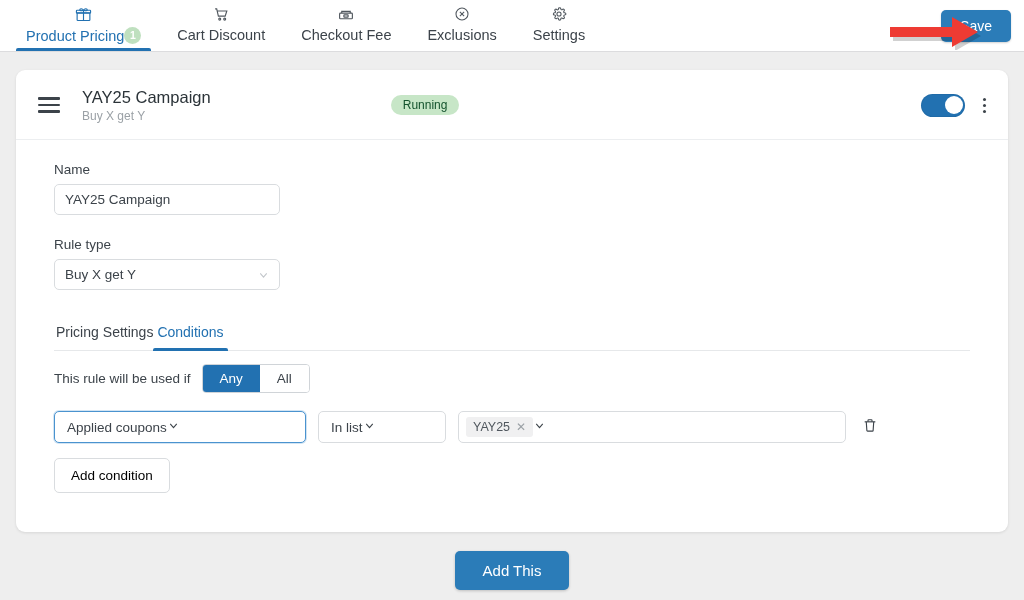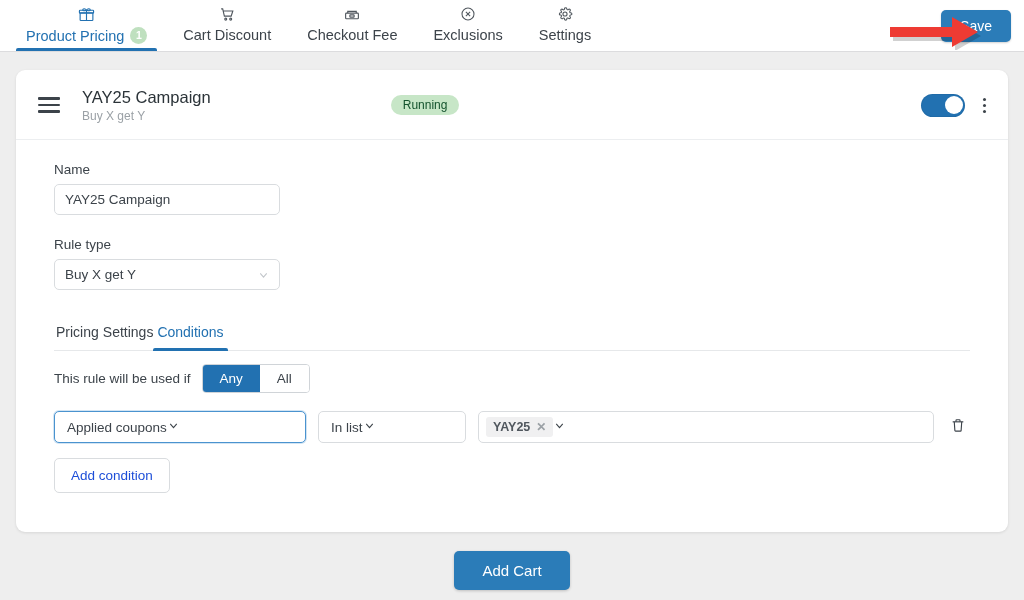--- a/index.html
+++ b/index.html
@@ -46,21 +46,20 @@
   .tab .tab-icon {
     height: 22px;
     display: flex;
     align-items: center;
     justify-content: center;
     color: #50575e;
   }
   .tab .tab-label-row {
     display: flex;
     align-items: center;
-    gap: 6px;
     margin-top: 2px;
     font-size: 14.5px;
     color: #3c434a;
     white-space: nowrap;
   }
   .tab.active .tab-label-row { color: #2271b1; }
   .tab.active .tab-icon { color: #2271b1; }
   .tab.active::after {
     content: "";
     position: absolute;
@@ -319,25 +318,24 @@
     color: #3c434a;
     padding: 0 28px 0 12px;
     cursor: pointer;
     user-select: none;
   }
   .select-applied {
     width: 252px;
     border: 1px solid #4a93cf;
     box-shadow: 0 0 0 1px rgba(74,147,207,0.25);
   }
-  .select-inlist { width: 148px; }
+  .select-inlist { width: 128px; }
   .select-tags {
-    width: 456px;
+    width: 388px;
     padding-left: 7px;
-    font-weight: bold;
   }
   .tag-chip {
     display: inline-flex;
     align-items: center;
     gap: 6px;
     background: #f0f0f1;
     border-radius: 3px;
     padding: 3px 7px;
     font-size: 12.5px;
     color: #50575e;
@@ -358,21 +356,21 @@
     align-items: center;
   }
 
   .add-cond-btn {
     margin-top: 15px;
     background: #ffffff;
     border: 1px solid #d9dcdf;
     border-radius: 5px;
     padding: 9px 16px;
     font-size: 13.5px;
-    color: #1d4ed8;
+    color: #000000;
     font-family: "Liberation Sans", sans-serif;
     cursor: pointer;
     text-align: center;
   }
 
   
   .addrule-wrap {
     display: flex;
     justify-content: center;
     margin-top: 19px;
@@ -579,16 +577,16 @@
           </span>
         </button>
       </div>
 
       <button class="add-cond-btn">Add condition</button>
 
     </div>
   </div>
 
   <div class="addrule-wrap">
-    <button class="add-rule-btn">Add Cart</button>
+    <button class="add-rule-btn">Add This</button>
   </div>
 
 </div>
 
 </body></html>

